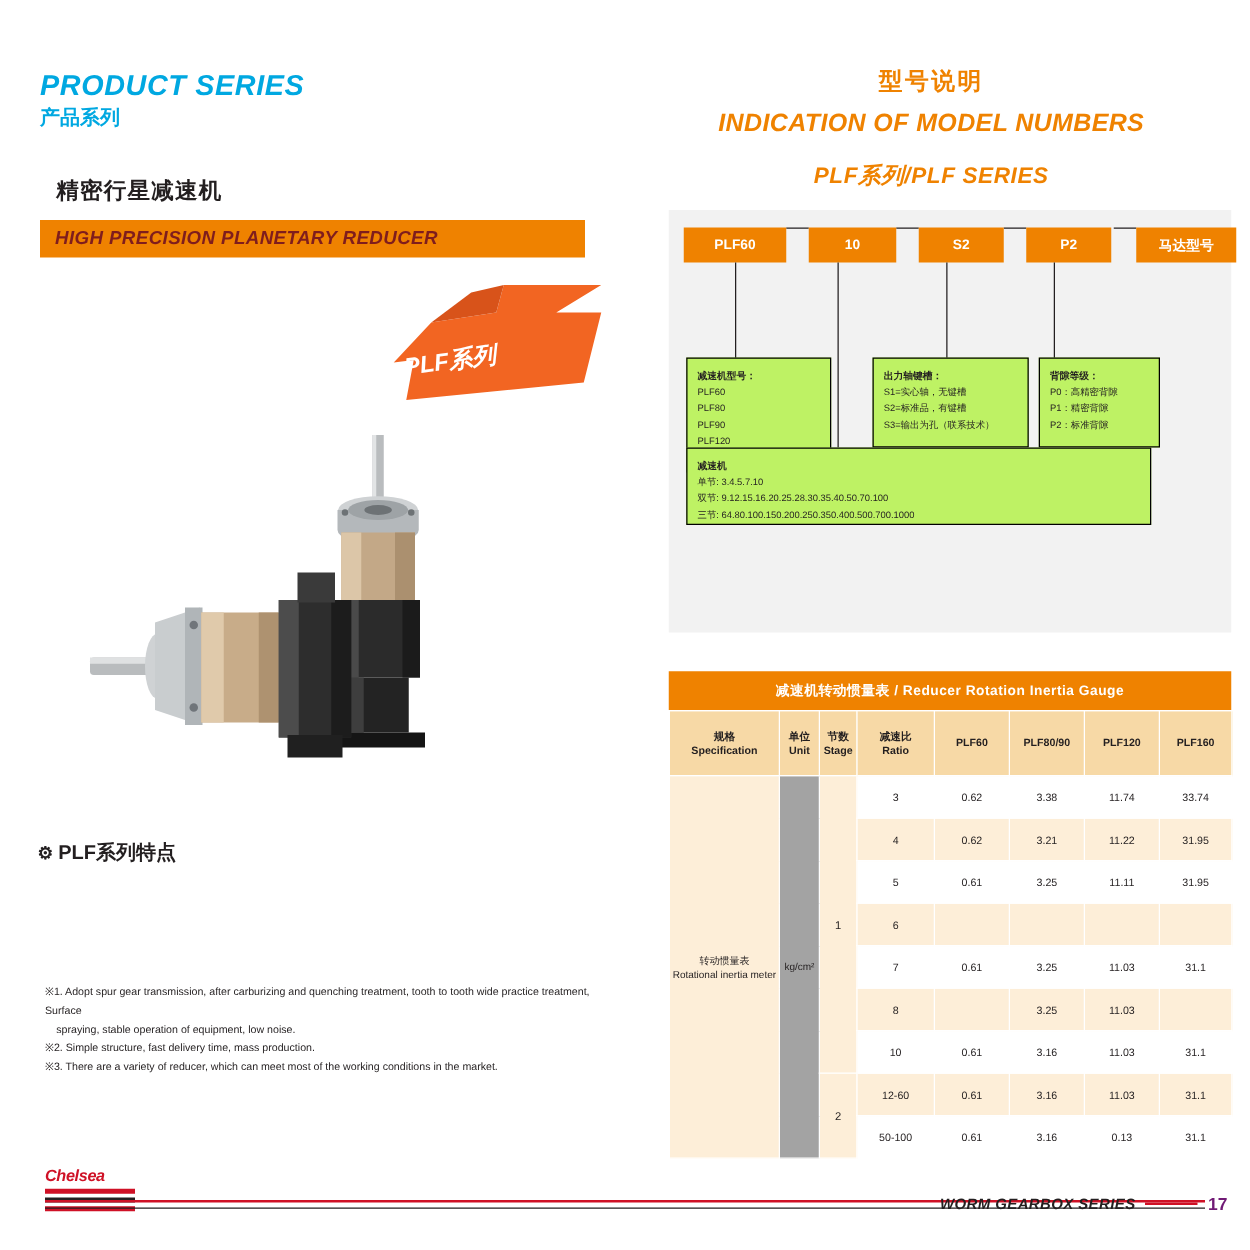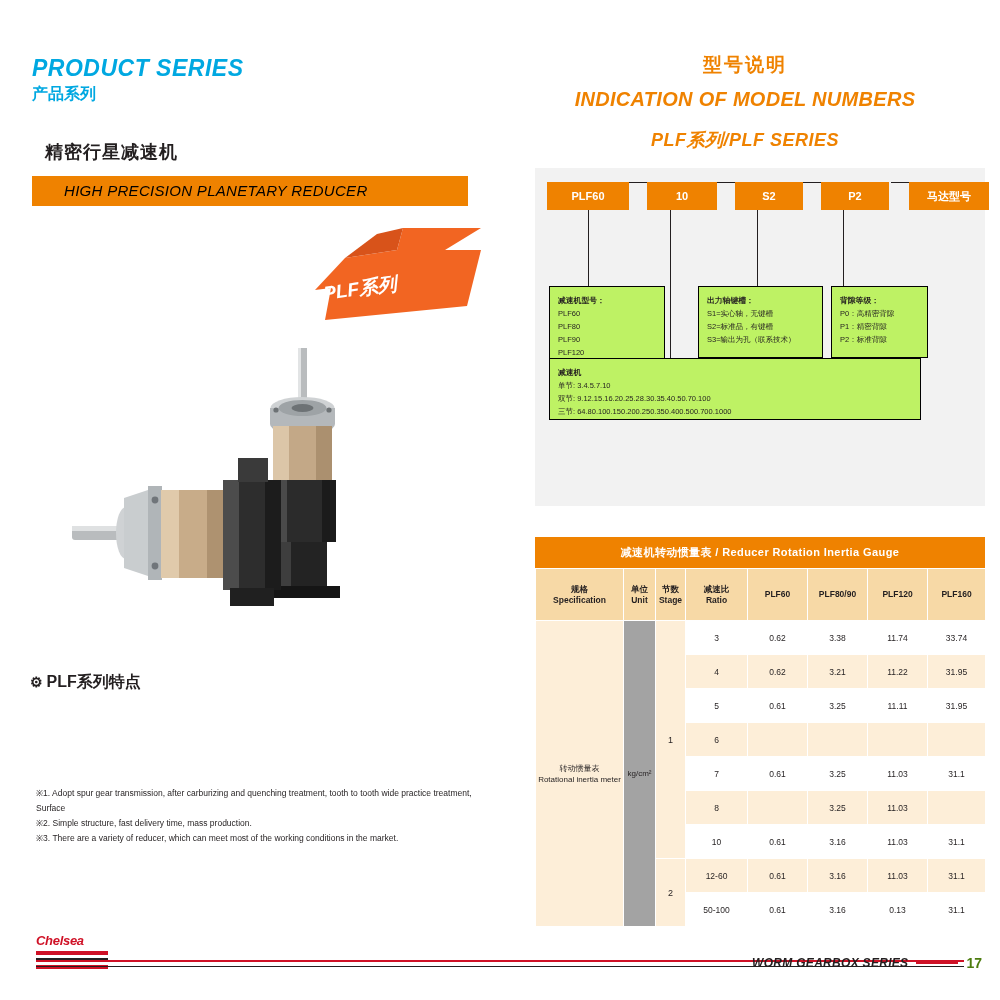--- a/index.html
+++ b/index.html
@@ -28,22 +28,22 @@
   .cn-head {
     position:absolute; left:45px; top:140px;
     font-weight:bold; font-size:18px; color:#231f20;
     letter-spacing:1px;
   }
   .orange-bar {
     position:absolute; left:32px; top:176px; width:436px; height:30px;
     background:#ef8200;
   }
   .orange-bar span {
-    position:absolute; left:32px; top:6px;
-    color:#000000; font-style:italic; font-weight:normal; font-size:15px;
+    position:absolute; left:12px; top:6px;
+    color:#7f1d1d; font-style:italic; font-weight:bold; font-size:15px;
     letter-spacing:0.3px;
   }
 
   
   .ribbon { position:absolute; left:285px; top:228px; width:200px; height:90px; }
   .ribbon svg { position:absolute; left:0; top:0; }
   .ribbon-text {
     position:absolute; left:38px; top:48px;
     transform:rotate(-8deg);
     color:#ffffff; font-weight:bold; font-size:19px; font-style:italic;
@@ -128,21 +128,21 @@
   td.stage { background:#fdeed8; font-size:9px; }
 
   
   .footer-rule { position:absolute; left:36px; top:960px; width:928px; height:2px; background:#cf1126; }
   .footer-rule2 { position:absolute; left:36px; top:966px; width:928px; height:1px; background:#231f20; }
   .footer-right {
     position:absolute; right:18px; top:955px; display:flex; align-items:center; gap:8px;
   }
   .footer-label { font-weight:bold; font-style:italic; font-size:12px; color:#231f20; letter-spacing:0.3px; }
   .footer-dash { width:42px; height:0; border-top:2px solid #cf1126; }
-  .footer-num { font-weight:bold; font-size:14px; color:#4d7c0f; }
+  .footer-num { font-weight:bold; font-size:14px; color:#701a75; }
 </style>
 </head>
 <body>
 
 <div class="page">
 
   <div class="left">
 
     <div class="ps-title">PRODUCT SERIES</div>
     <div class="ps-sub">产品系列</div>
@@ -202,20 +202,21 @@
       </svg>
     </div>
 
     <div class="feat-title">
       <span class="gear">⚙</span><span>PLF系列特点</span>
     </div>
 
 
     <div class="en-bullets">
       <div>※1. Adopt spur gear transmission, after carburizing and quenching treatment, tooth to tooth wide practice treatment, Surface</div>
+      <div class="indent">spraying, stable operation of equipment, low noise.</div>
       <div>※2. Simple structure, fast delivery time, mass production.</div>
       <div>※3. There are a variety of reducer, which can meet most of the working conditions in the market.</div>
     </div>
 
     <div class="logo">
       <div class="name">Chelsea</div>
       <div class="bars">
         <i class="b1"></i>
           <i class="b2"></i>
           <i class="b3"></i>

